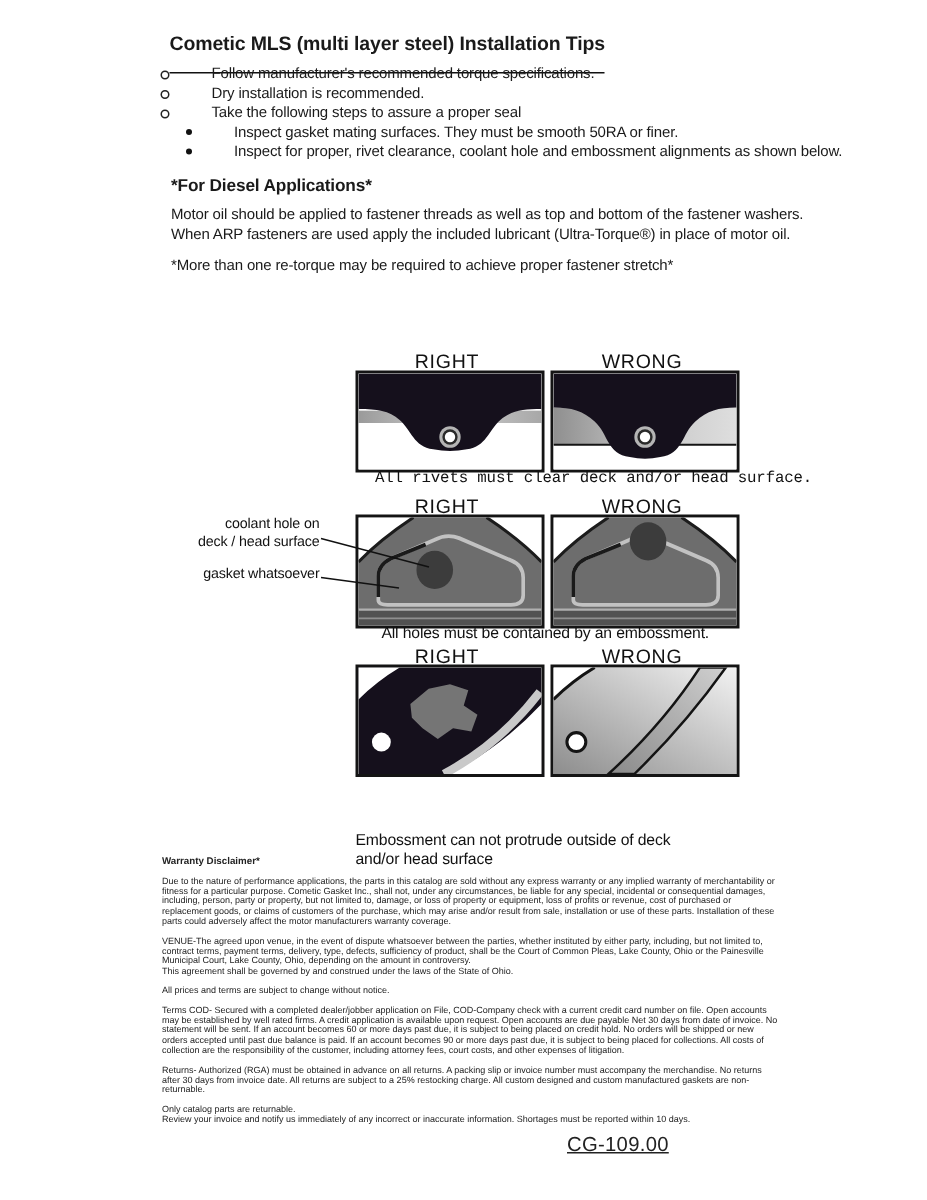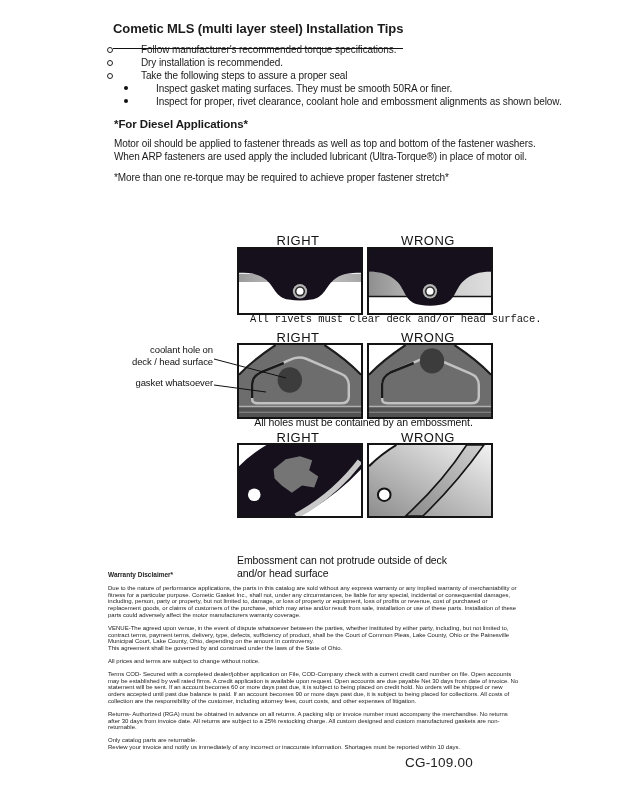--- a/index.html
+++ b/index.html
@@ -22,21 +22,21 @@
   .diesel h3{margin:0 0 6px 0;font-size:11.5px;letter-spacing:-0.1px;}
   .diesel p{margin:0 0 8px 0;white-space:pre-line;}
   .fig-label{width:122px;text-align:center;font-size:13px;letter-spacing:0.5px;color:#111;}
   .fig-box{width:122px;height:64px;border:2px solid #141414;box-sizing:content-box;background:#fff;}
   .fig-box svg{display:block;}
   .caption{font-size:10.5px;letter-spacing:-0.1px;color:#111;white-space:pre-line;line-height:13px;}
   .anno{font-size:9.5px;line-height:11.5px;letter-spacing:-0.1px;text-align:right;width:103px;white-space:pre-line;color:#111;}
   .legal{left:108px;top:572px;width:412px;font-size:6px;line-height:6.8px;color:#222;letter-spacing:0;}
   .legal h4{margin:0 0 6px 0;font-size:6.5px;}
   .legal p{margin:0 0 6px 0;white-space:pre-line;}
-  .footer-code{left:405px;top:755px;font-size:13.5px;color:#222;letter-spacing:0.2px;}
+  .footer-code{left:378px;top:755px;font-size:13.5px;color:#222;letter-spacing:0.2px;text-decoration:underline;}
 </style>
 </head>
 <body>
 
 <div class="page">
 
   <div class="abs title">Cometic MLS (multi layer steel) Installation Tips</div>
 
   <div class="abs bullets">
     <div class="b-row">

